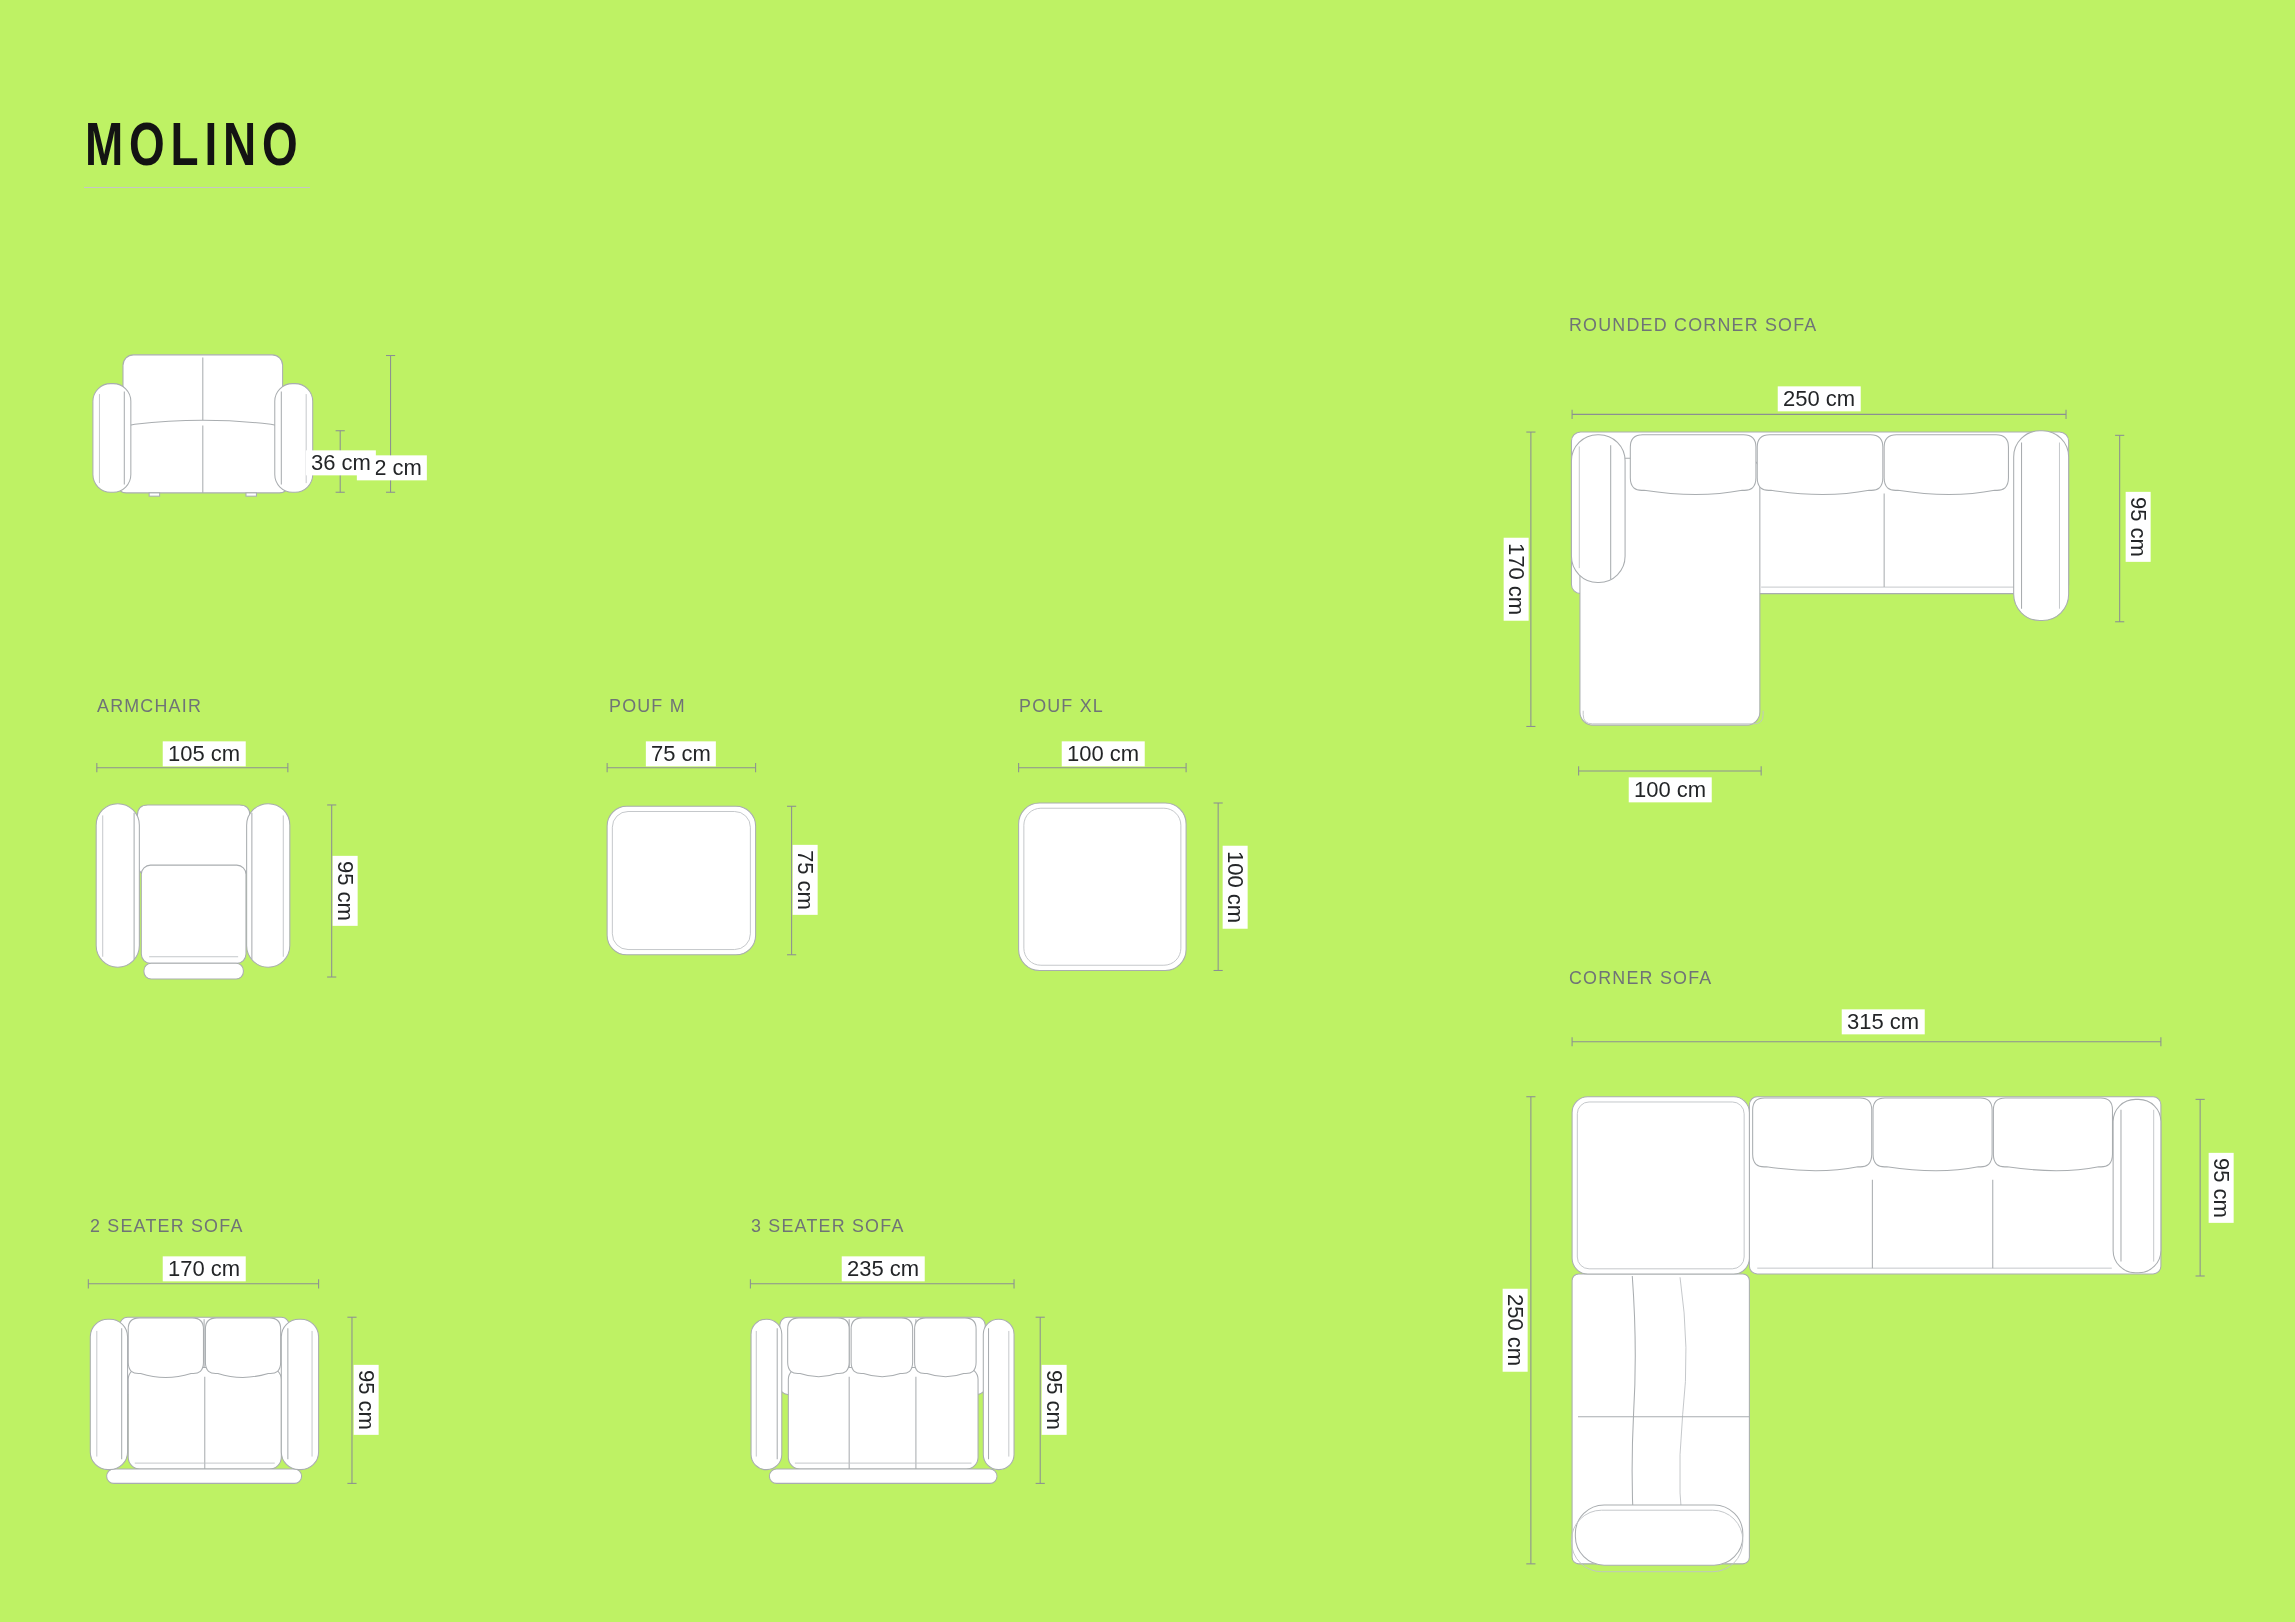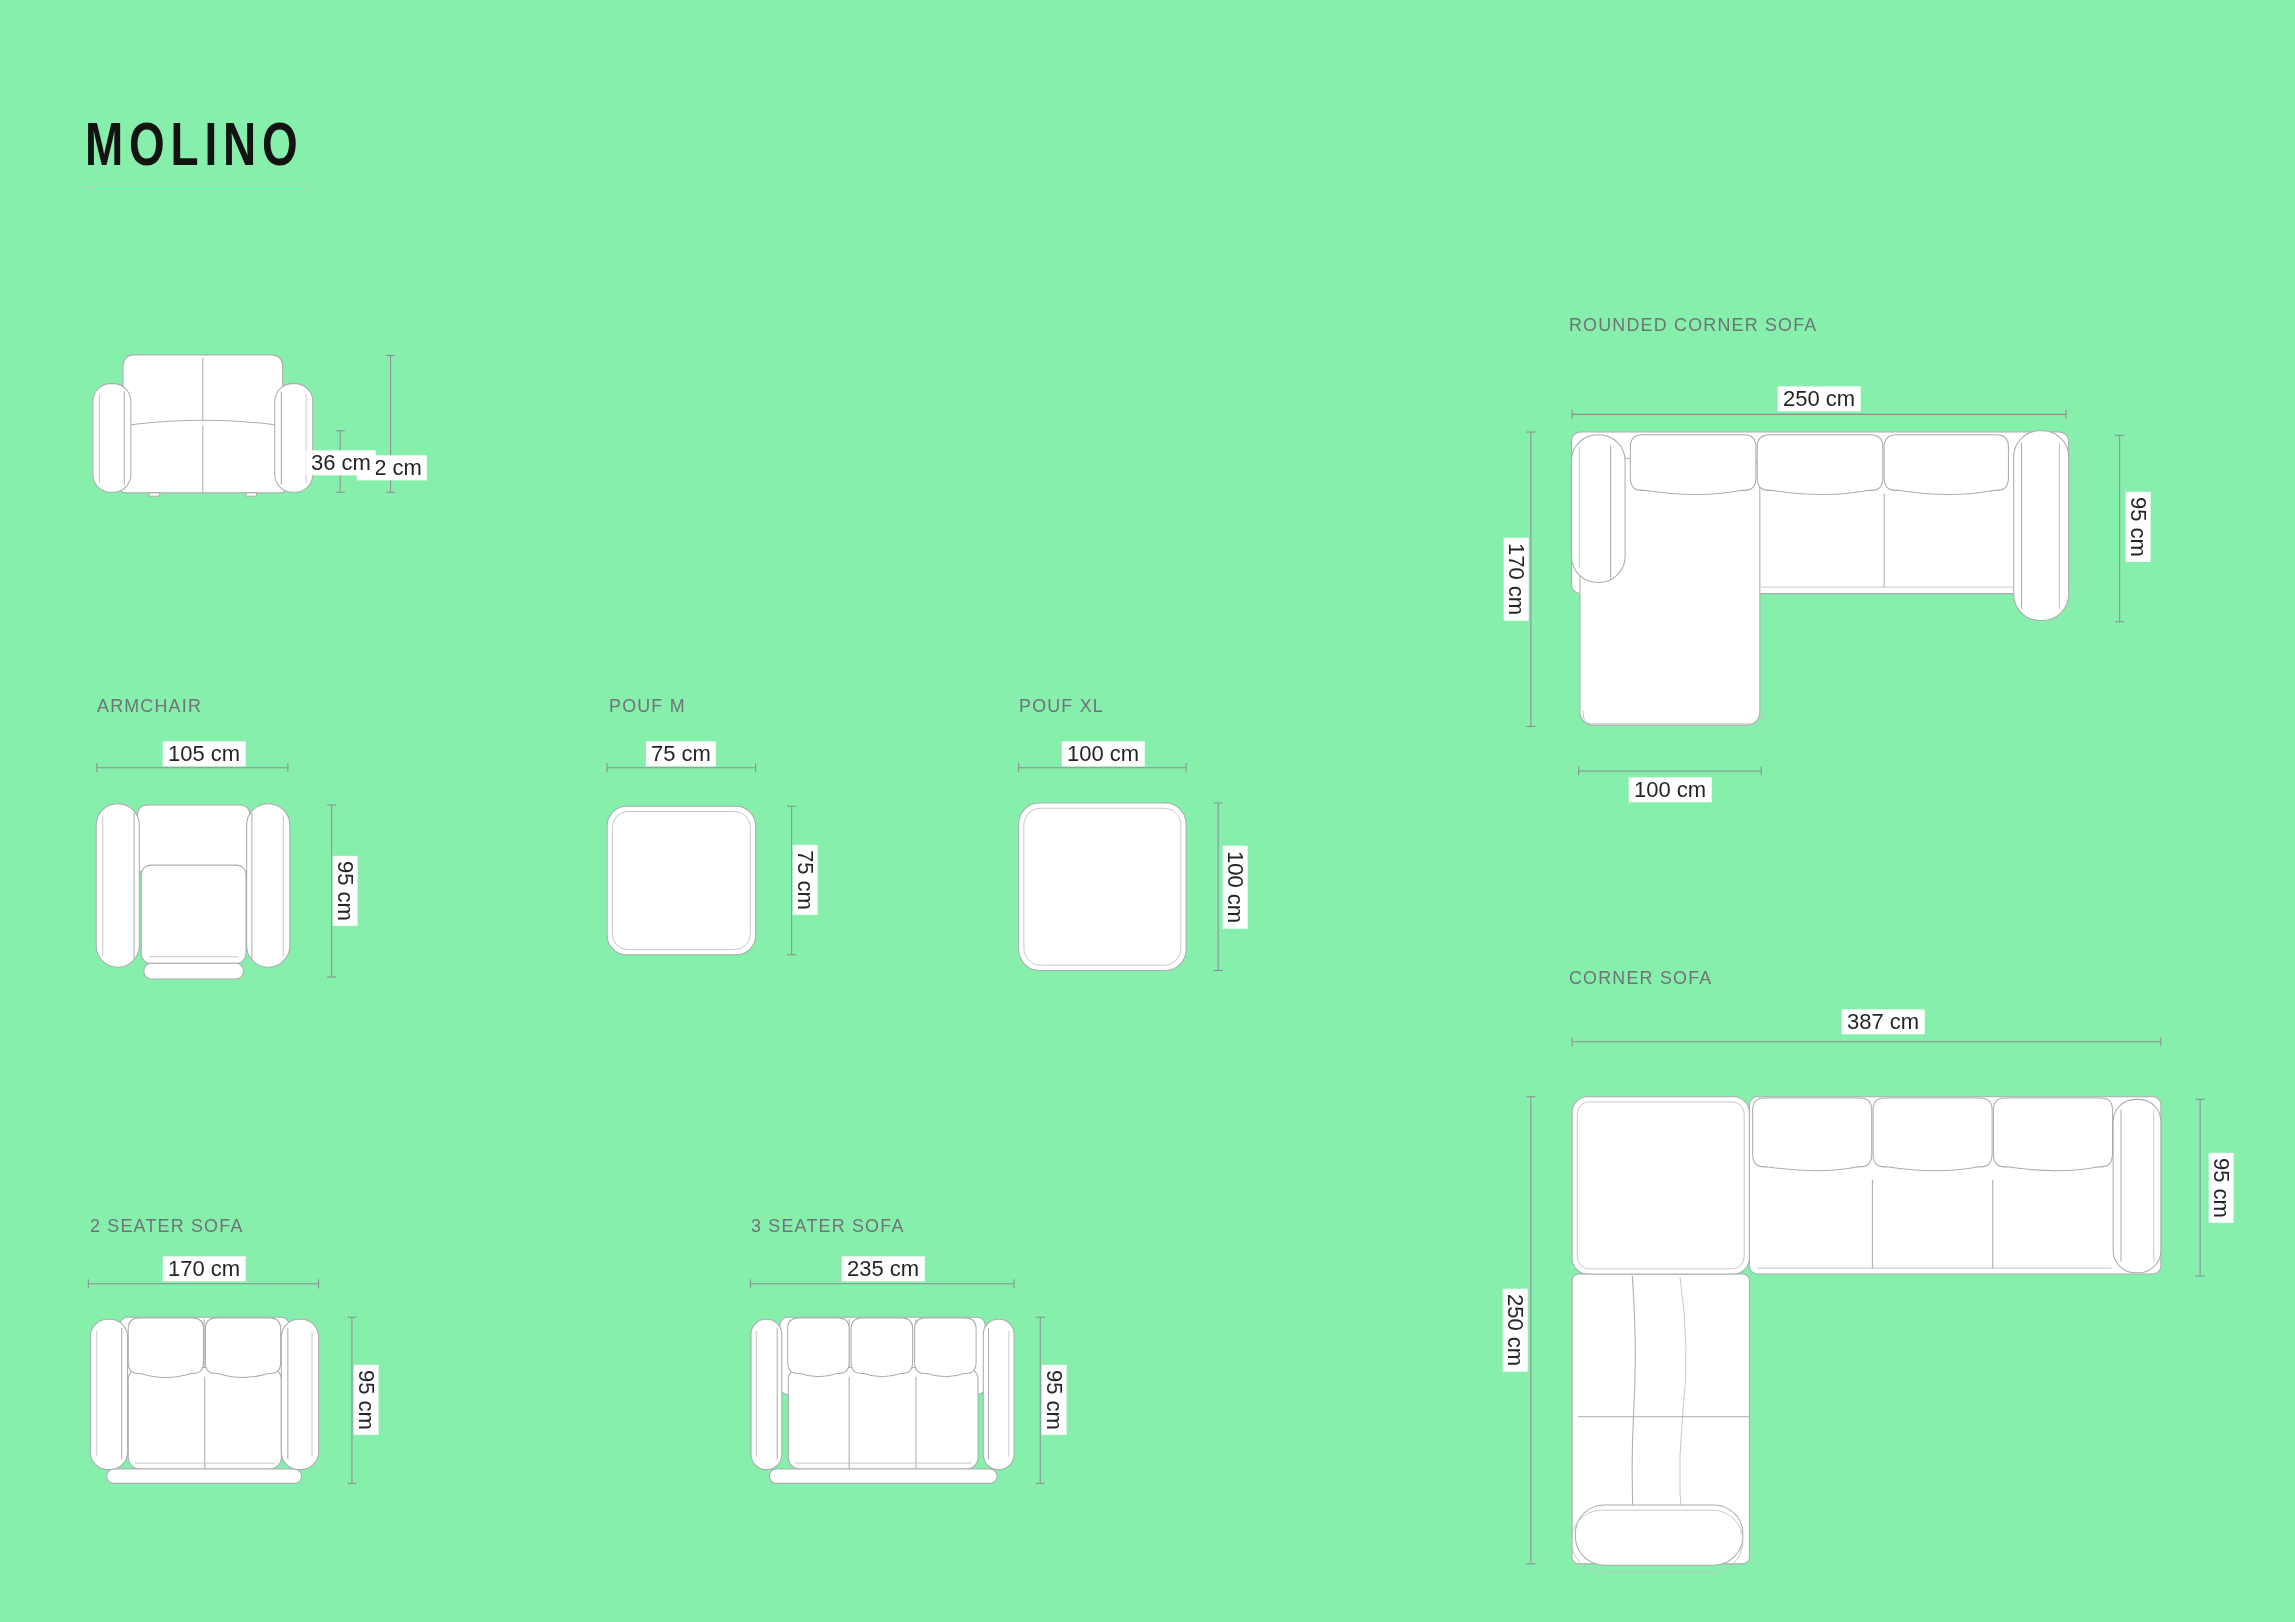--- a/index.html
+++ b/index.html
@@ -1,16 +1,16 @@
 <!DOCTYPE html>
 <html style="--c-title_text: #131313; --c-underline: #c6c6c6; --c-label_text: #6f7377; --c-dimension_text: #232527; --c-dimension_line: #8b8f92; --c-furniture_line: #a9adb0; --c-furniture_line_light: #bfc3c6;font-size:10.5px"><head>
 <meta charset="utf-8">
 <style>
   html,body{margin:0;padding:0;background:#fff;}
-  .page{position:relative;width:2295px;height:1623px;background:#86efac;overflow:hidden;
+  .page{position:relative;width:2295px;height:1623px;background:#bef264;overflow:hidden;
         font-family:"Liberation Sans", sans-serif;}
   .title{position:absolute;color:var(--c-title_text,#131313);font-size:62px;font-weight:bold;
          letter-spacing:7.9px;transform:scaleX(0.74);transform-origin:left top;white-space:nowrap;}
   .rule{position:absolute;height:1.3px;background:var(--c-underline,#c6c6c6);}
   .lbl{position:absolute;color:var(--c-label_text,#6f7377);font-size:19px;letter-spacing:1.3px;
        white-space:nowrap;transform:scaleX(0.94);transform-origin:left top;}
   .dim{position:absolute;color:var(--c-dimension_text,#232527);font-size:22px;line-height:1.15;
        background:#fff;padding:0 5.2px;white-space:nowrap;transform:translate(-50%,-50%);}
   .dim.vert{transform:translate(-50%,-50%) rotate(90deg);}
   svg{position:absolute;left:0;top:0;}
@@ -230,21 +230,21 @@
   <div class="dim" style="left:1103px;top:754px;">100 cm</div>
   <div class="dim vert" style="left:1235px;top:887px;">100 cm</div>
 
   <div class="lbl" style="left:1569px;top:314px;">ROUNDED CORNER SOFA</div>
   <div class="dim" style="left:1819px;top:399px;">250 cm</div>
   <div class="dim vert" style="left:1516px;top:579px;">170 cm</div>
   <div class="dim vert" style="left:2138px;top:527px;">95 cm</div>
   <div class="dim" style="left:1670px;top:790px;">100 cm</div>
 
   <div class="lbl" style="left:1569px;top:967px;">CORNER SOFA</div>
-  <div class="dim" style="left:1883px;top:1022px;">387 cm</div>
+  <div class="dim" style="left:1883px;top:1022px;">315 cm</div>
   <div class="dim vert" style="left:2221px;top:1188px;">95 cm</div>
   <div class="dim vert" style="left:1515px;top:1330px;">250 cm</div>
 
   <div class="lbl" style="left:90px;top:1215px;">2 SEATER SOFA</div>
   <div class="dim" style="left:204px;top:1269px;">170 cm</div>
   <div class="dim vert" style="left:366px;top:1400px;">95 cm</div>
 
   <div class="lbl" style="left:751px;top:1215px;">3 SEATER SOFA</div>
   <div class="dim" style="left:883px;top:1269px;">235 cm</div>
   <div class="dim vert" style="left:1054px;top:1400px;">95 cm</div>

